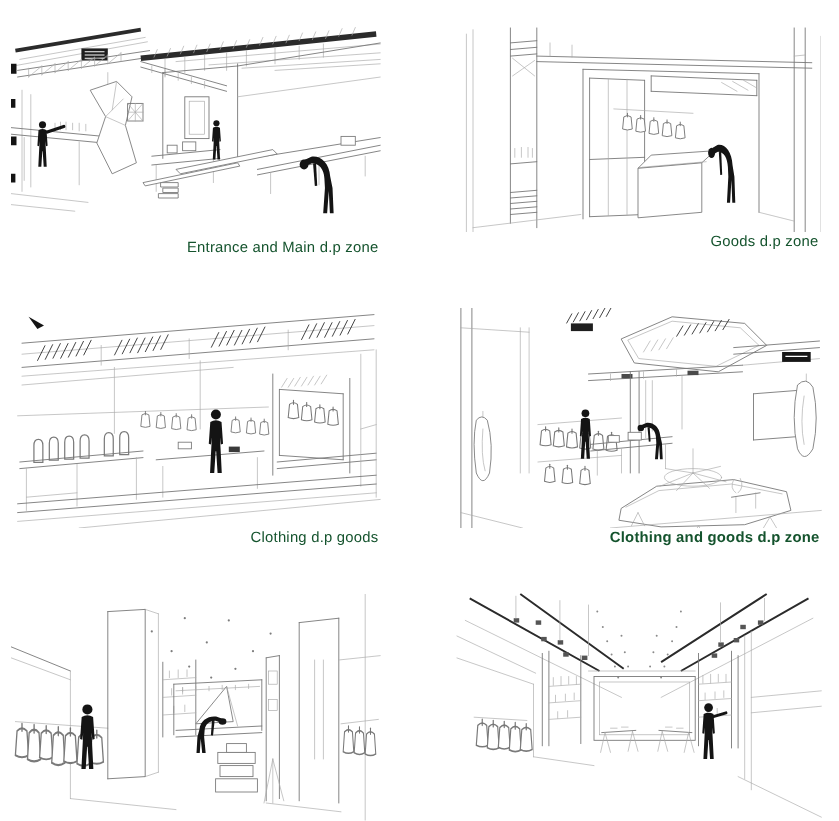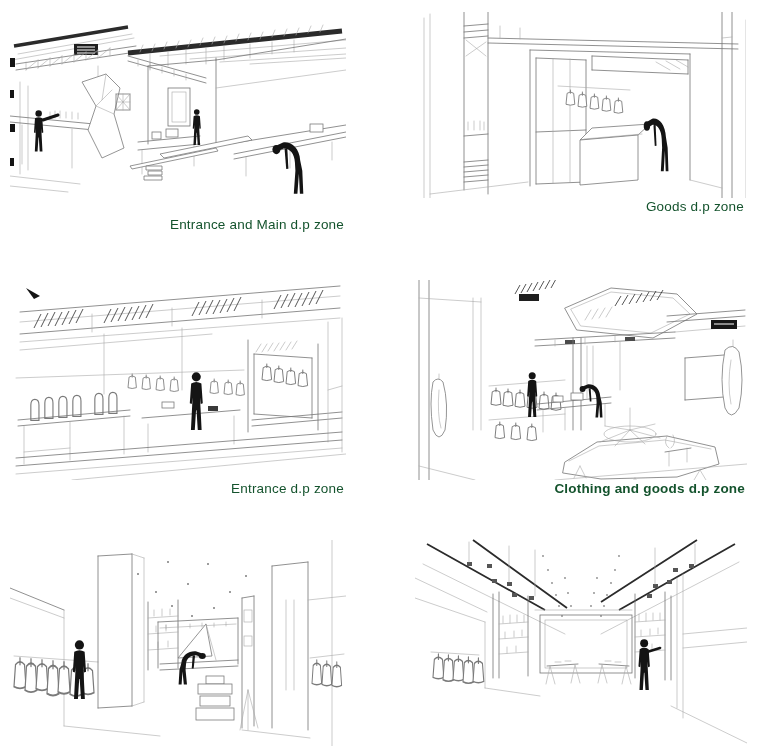--- a/index.html
+++ b/index.html
@@ -97,21 +97,21 @@
     </g>
     <path class="sil" d="M0,34 h5 v9 h-5 z M0,66 h4 v8 h-4 z M0,100 h5 v8 h-5 z M0,134 h4 v8 h-4 z"></path>
     <use href="#pstand" transform="translate(22,86) scale(0.83)"></use>
     <path d="M33,96 L48,91" stroke="#141414" stroke-width="3" stroke-linecap="round"></path>
     <use href="#pstand" transform="translate(181,85) scale(0.72)"></use>
     <use href="#pbow" transform="translate(294,110) scale(-1,1.15)"></use>
   </svg>
   <figcaption>Entrance and Main d.p zone</figcaption>
 </figure>
 
-<figure class="panel" style="left:420px;top:12px;width:326px;">
+<figure class="panel" style="left:420px;top:25px;width:326px;">
   <svg width="326" height="186" viewBox="0 0 326 186">
     <g>
       <path class="lt" d="M4,6 V186 M10,2 V186"></path>
     </g>
     <g>
       <path class="ln" d="M44,0 V178 M68,0 V182"></path>
       <path class="ln" d="M44,14 L68,12 M44,20 L68,18 M44,26 L68,24"></path>
       <path class="lt" d="M46,28 L66,44 M46,44 L66,30"></path>
       <path class="lt" d="M48,110 v8 M54,109 v9 M60,109 v9 M64,110 v8"></path>
       <path class="ln" d="M44,124 L68,122"></path>
@@ -198,21 +198,21 @@
       <use href="#garm" transform="translate(286,88) scale(1.2)"></use>
       <path class="ln" d="M240,138 L330,130 M240,144 L330,136"></path>
       <path class="lt" d="M316,40 V160 M330,36 V170 M316,108 L330,104"></path>
     </g>
     <g>
       <path class="ln" d="M4,176 L330,150 M4,184 L330,158"></path>
       <path class="lt" d="M4,192 L330,166 M60,198 L334,172"></path>
     </g>
     <use href="#pstand" transform="translate(175,90) scale(1.16)"></use>
   </svg>
-  <figcaption>Entrance d.p zone</figcaption>
+  <figcaption>Clothing d.p goods</figcaption>
 </figure>
 
 <figure class="panel" style="left:415px;top:280px;width:332px;font-weight:bold;">
   <svg width="332" height="200" viewBox="0 0 332 200">
     <g>
       <path class="dk" stroke-width=".8" d="M100,14 l5,-9 M106,13 l5,-9 M112,12 l5,-9 M118,11 l5,-9 M124,10 l5,-9 M130,9 l5,-9 M136,8 l5,-9"></path>
       <rect x="104" y="14" width="20" height="7" fill="#1f1f1f"></rect>
       <path class="ln" d="M150,28 L196,8 L262,14 L282,34 L238,58 L162,50 Z"></path>
       <path class="lt" d="M156,29 L196,12 L258,18 L275,34 L236,53 L166,46 Z"></path>
       <path class="dk" stroke-width=".8" d="M200,26 l6,-10 M207,25 l6,-10 M214,24 l6,-10 M221,23 l6,-10 M228,22 l6,-10 M235,21 l6,-10 M242,20 l6,-10"></path>

